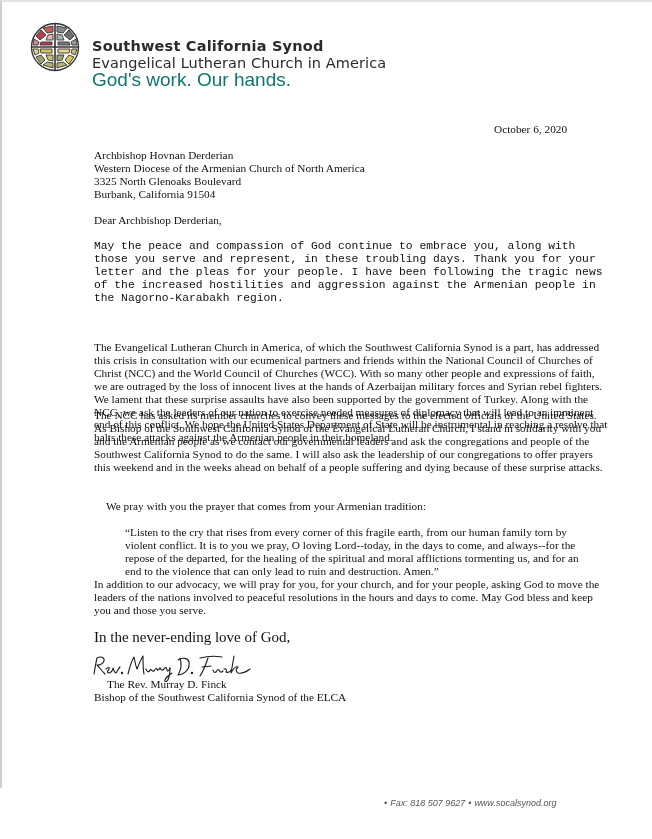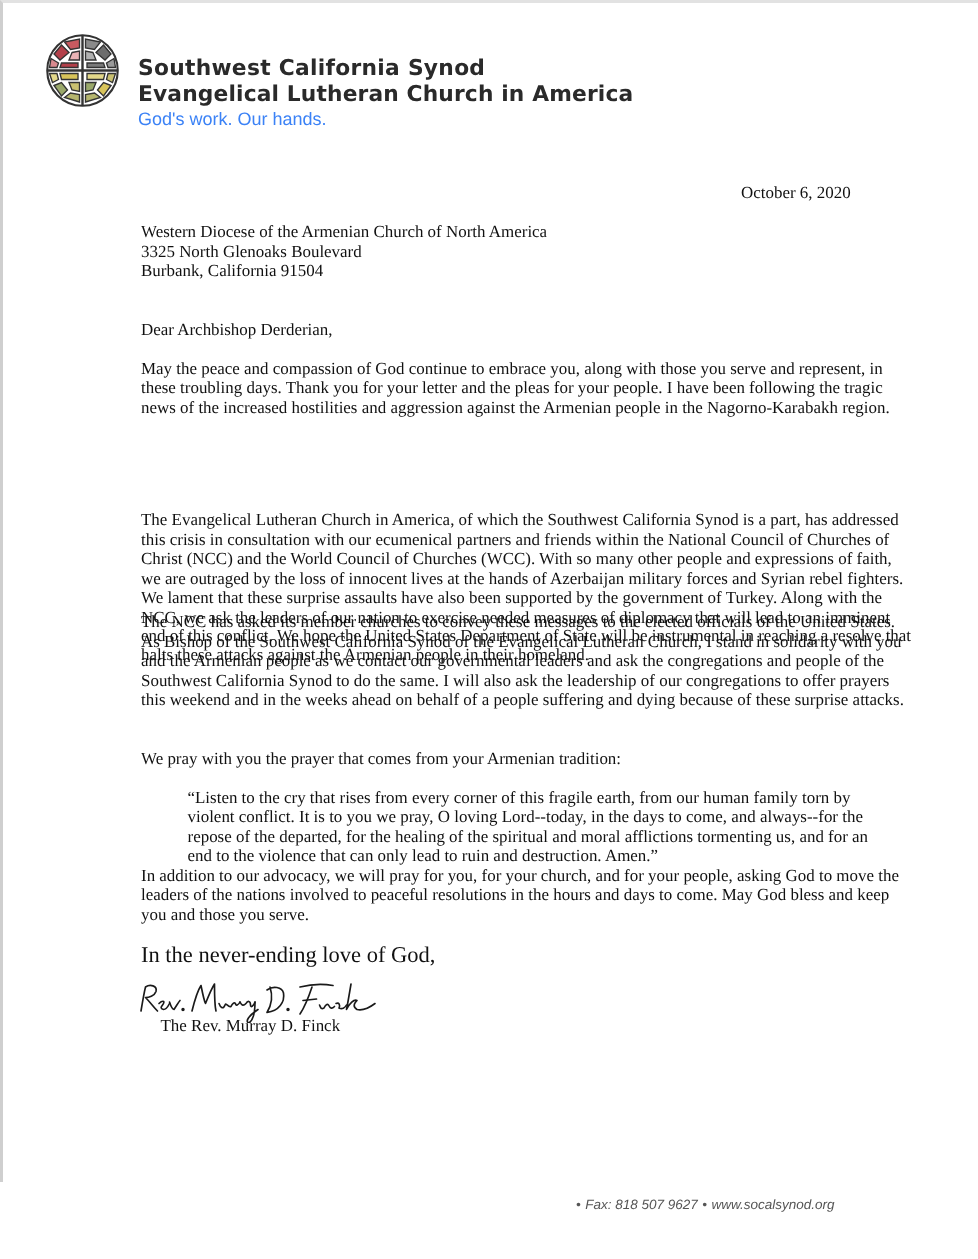--- a/index.html
+++ b/index.html
@@ -48,31 +48,31 @@
   }
   .org-name {
     font-size: 14.5px;
     font-weight: bold;
     line-height: 17px;
     letter-spacing: 0.2px;
     white-space: nowrap;
   }
   .org-church {
     font-size: 14.5px;
-    font-weight: bold;
+    font-weight: normal;
     line-height: 17px;
     letter-spacing: 0.1px;
     white-space: nowrap;
     text-align: right;
   }
   .org-tagline {
     font-family: "Liberation Sans", sans-serif;
-    font-size: 12px;
+    font-size: 19px;
     line-height: 15px;
-    color: #3b82f6;
+    color: #0f766e;
     white-space: nowrap;
   }
   .date {
     position: absolute;
     left: 492px;
     top: 121px;
     font-size: 11.3px;
     white-space: nowrap;
   }
   .address {
@@ -91,24 +91,24 @@
     white-space: nowrap;
   }
   .para {
     position: absolute;
     left: 92px;
     width: 515px;
     font-size: 11.3px;
     line-height: 12.9px;
     text-align: left;
   }
-  .p1 { top: 238px; }
+  .p1 { top: 238px; font-family: Liberation Mono, monospace; }
   .p2 { top: 303px; margin-top: 36px; }
   .p3 { top: 407px; }
-  .p4 { top: 498px; }
+  .p4 { top: 498px; margin-left: 12px; }
   .quote {
     position: absolute;
     left: 123px;
     width: 470px;
     top: 524px;
     font-size: 11.3px;
     line-height: 12.9px;
   }
   .p5 { top: 576px; }
   .closing {
@@ -201,20 +201,21 @@
     <div class="org-block">
       <div class="org-name">Southwest California Synod</div>
       <div class="org-church">Evangelical Lutheran Church in America</div>
       <div class="org-tagline">God's work. Our hands.</div>
     </div>
   </div>
 
   <div class="date">October 6, 2020</div>
 
   <div class="address">
+    <div>Archbishop Hovnan Derderian</div>
     <div>Western Diocese of the Armenian Church of North America</div>
     <div>3325 North Glenoaks Boulevard</div>
     <div>Burbank, California 91504</div>
   </div>
 
   <div class="salutation">Dear Archbishop Derderian,</div>
 
   <div class="para p1">May the peace and compassion of God continue to embrace you, along with those you serve and represent, in these troubling days. Thank you for your letter and the pleas for your people. I have been following the tragic news of the increased hostilities and aggression against the Armenian people in the Nagorno-Karabakh region.</div>
   <div class="para p2">The Evangelical Lutheran Church in America, of which the Southwest California Synod is a part, has addressed this crisis in consultation with our ecumenical partners and friends within the National Council of Churches of Christ (NCC) and the World Council of Churches (WCC). With so many other people and expressions of faith, we are outraged by the loss of innocent lives at the hands of Azerbaijan military forces and Syrian rebel fighters. We lament that these surprise assaults have also been supported by the government of Turkey. Along with the NCC, we ask the leaders of our nation to exercise needed measures of diplomacy that will lead to an imminent end of this conflict. We hope the United States Department of State will be instrumental in reaching a resolve that halts these attacks against the Armenian people in their homeland.</div>
   <div class="para p3">The NCC has asked its member churches to convey these messages to the elected officials of the United States. As Bishop of the Southwest California Synod of the Evangelical Lutheran Church, I stand in solidarity with you and the Armenian people as we contact our governmental leaders and ask the congregations and people of the Southwest California Synod to do the same. I will also ask the leadership of our congregations to offer prayers this weekend and in the weeks ahead on behalf of a people suffering and dying because of these surprise attacks.</div>
@@ -243,18 +244,19 @@
       <path d="M110 6 C118 4 126 4 132 5"></path>
       <path d="M118 6 C116 12 114 18 110 24"></path>
       <path d="M112 15 L121 14"></path>
       <path d="M123 18 C124 20 124 21 126 20 C127 18 128 17 129 18 C130 20 131 21 133 19"></path>
       <path d="M134 17 C136 16 137 18 136 20 C138 21 140 20 141 18"></path>
       <path d="M144 4 C143 10 142 16 141 21 C143 17 146 14 148 15 C146 17 145 19 148 21 C152 22 156 20 160 17"></path>
     </g>
   </svg>
 
   <div class="sign-name">The Rev. Murray D. Finck</div>
+  <div class="sign-title">Bishop of the Southwest California Synod of the ELCA</div>
 
   <div class="footer-right">
     <span class="bullet">•</span><span>Fax: 818 507 9627</span><span class="bullet">•</span><span>www.socalsynod.org</span>
   </div>
 
 </div>
 
 </body></html>

